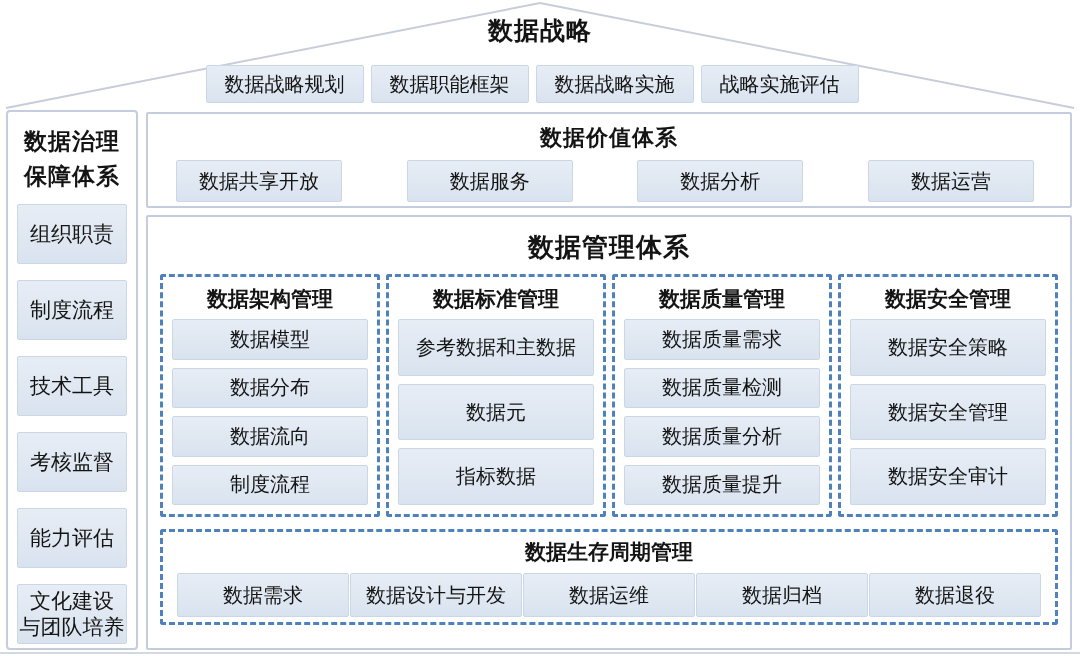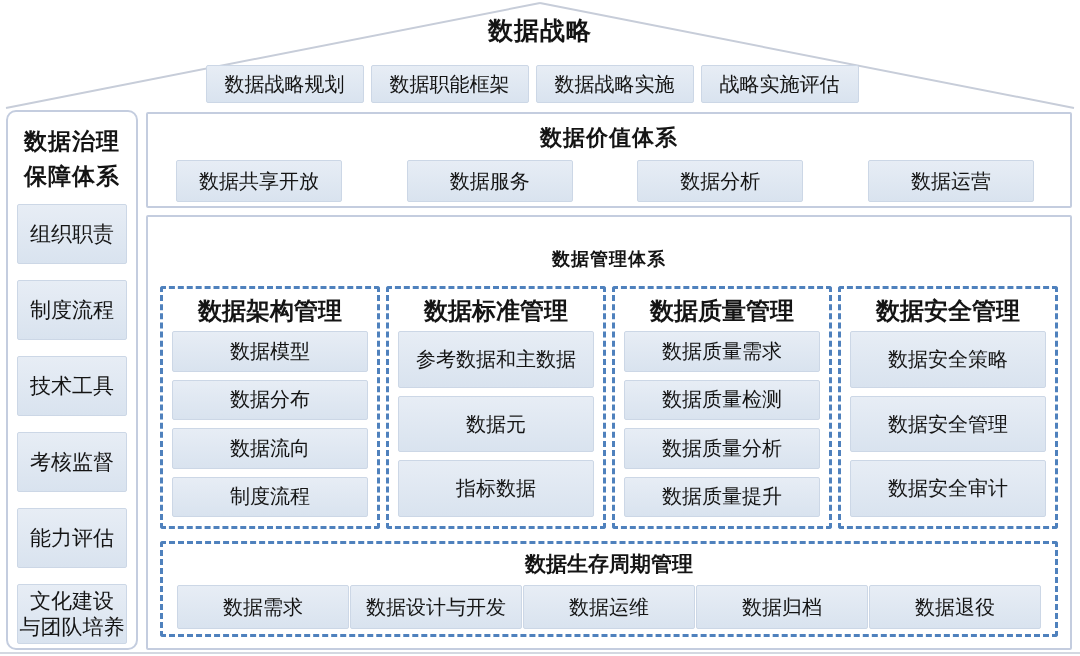--- a/index.html
+++ b/index.html
@@ -19,21 +19,21 @@
   .box{
     background:linear-gradient(180deg,#e7edf5 0%,#d9e3ef 100%);
     border:1px solid #ccd7e6;border-radius:2px;
     display:flex;align-items:center;justify-content:center;
     font-size:20px;color:#141414;
   }
   .roof-items .box{height:36px;min-width:144px;padding:0 6px;}
   
   .sidebar{
     position:absolute;left:6px;top:110px;width:132px;height:540px;
-    border:2px solid #c4cddf;border-radius:10px;box-sizing:border-box;
+    border:2px solid #c4cddf;border-radius:4px;box-sizing:border-box;
     display:flex;flex-direction:column;align-items:center;
   }
   .sidebar-title{
     margin-top:12px;font-size:23px;font-weight:bold;text-align:center;
     line-height:35px;white-space:pre-line;letter-spacing:1px;
   }
   .sidebar-items{margin-top:10px;display:flex;flex-direction:column;gap:16px;}
   .sidebar-items .box{width:108px;height:58px;font-size:21px;white-space:pre-line;text-align:center;line-height:26px;}
   
   .value-panel{
@@ -41,29 +41,29 @@
     border:2px solid #c4cddf;border-radius:2px;box-sizing:border-box;
   }
   .panel-title{text-align:center;font-weight:bold;font-size:22px;padding-top:9px;line-height:30px;letter-spacing:1px;}
   .value-items{display:flex;justify-content:space-between;padding:7px 36px 0 28px;}
   .value-items .box{height:40px;min-width:148px;padding:0 8px;}
   
   .mgmt-panel{
     position:absolute;left:146px;top:215px;width:926px;height:435px;
     border:2px solid #c4cddf;border-radius:2px;box-sizing:border-box;
   }
-  .mgmt-title{text-align:center;font-weight:bold;font-size:18px;padding-top:15px;line-height:30px;letter-spacing:1px;margin-top:12px;}
+  .mgmt-title{text-align:center;font-weight:bold;font-size:26px;padding-top:15px;line-height:30px;letter-spacing:1px;}
   .columns{
     display:flex;gap:6px;padding:12px 12px 0 12px;height:243px;box-sizing:content-box;
   }
   .column{
     flex:1;border:3px dashed #4f81bd;border-radius:3px;box-sizing:border-box;
     display:flex;flex-direction:column;padding:6px 9px 9px 9px;
   }
-  .column-title{text-align:center;font-weight:bold;font-size:24px;line-height:32px;}
+  .column-title{text-align:center;font-weight:bold;font-size:21px;line-height:32px;}
   .column-items{flex:1;display:flex;flex-direction:column;gap:8px;margin-top:4px;}
   .column-items .box{flex:1;font-size:20px;}
   
   .lifecycle{
     margin:12px 12px 0 12px;height:96px;border:3px dashed #4f81bd;border-radius:3px;
     box-sizing:border-box;
   }
   .lifecycle-title{text-align:center;font-weight:bold;font-size:21px;padding-top:6px;line-height:28px;}
   .lifecycle-items{display:flex;justify-content:space-between;padding:7px 14px 0 14px;}
   .lifecycle-items .box{height:42px;min-width:146px;padding:0 12px;}

